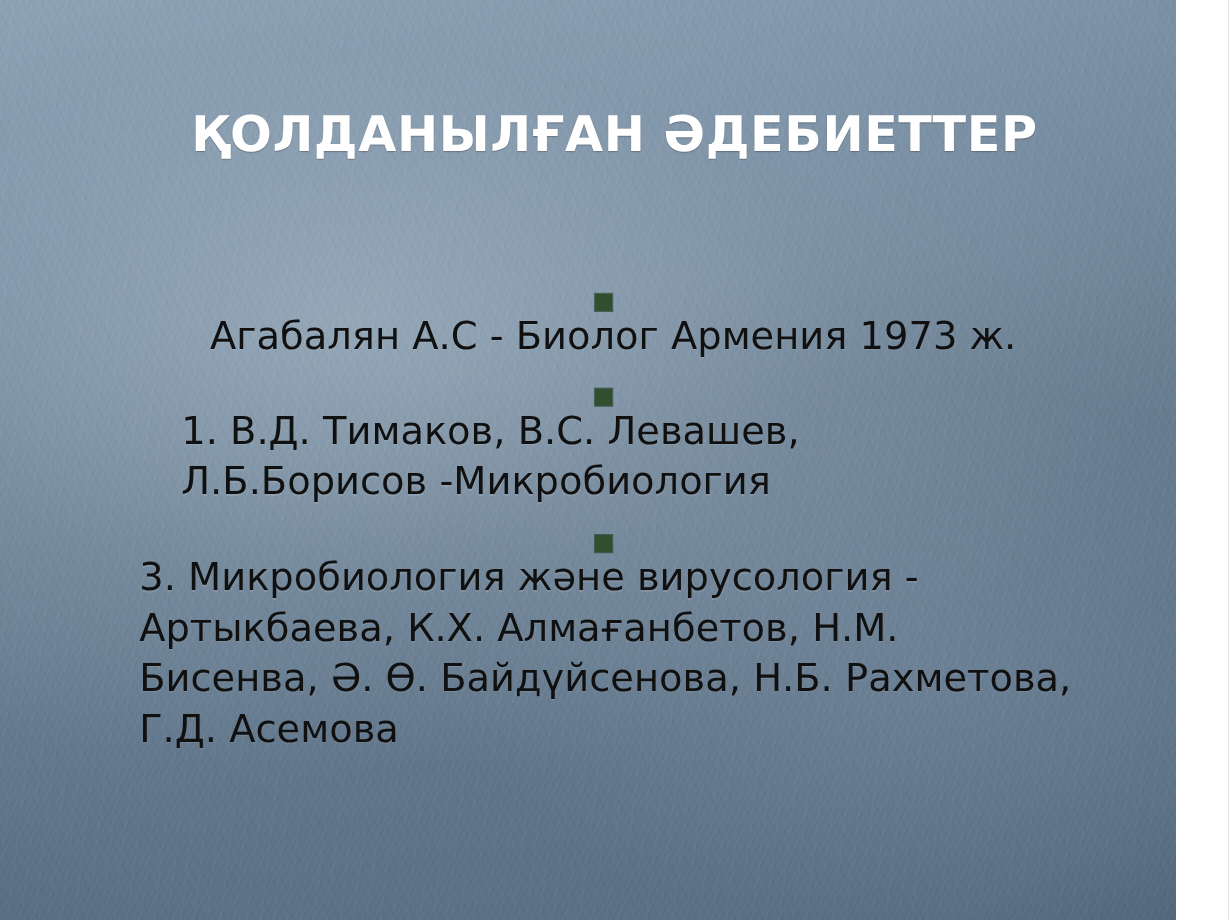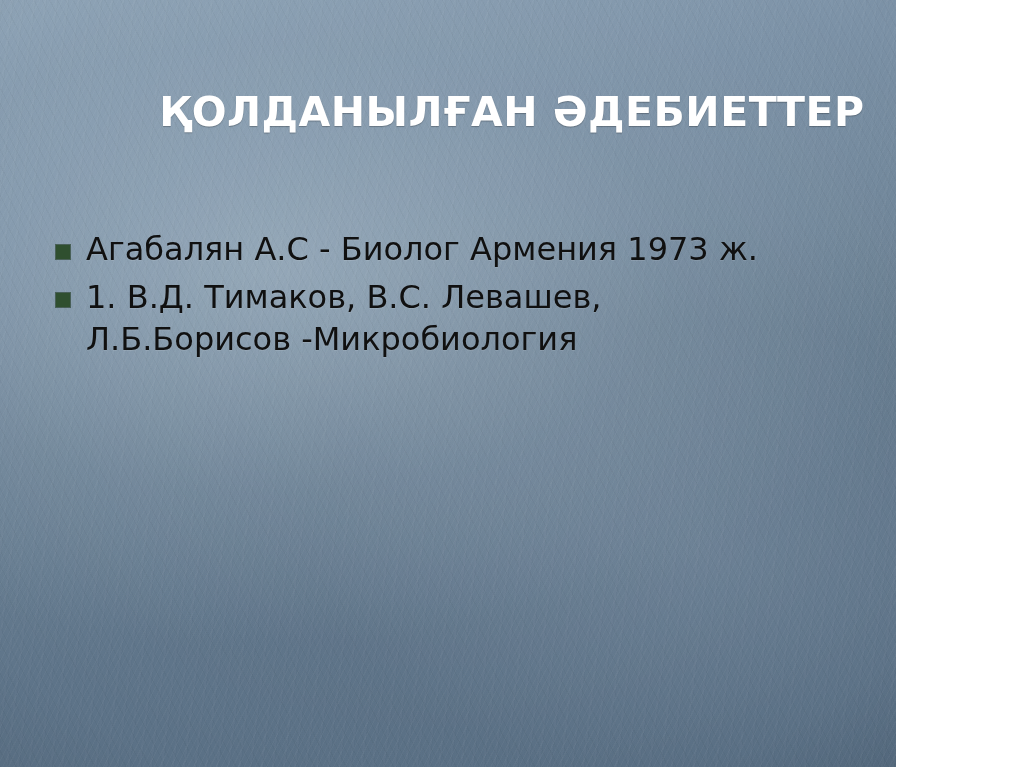--- a/index.html
+++ b/index.html
@@ -7,21 +7,21 @@
     padding: 0;
   }
   body {
     width: 1024px;
     height: 767px;
     overflow: hidden;
     font-family: "DejaVu Sans", sans-serif;
   }
   .slide {
     position: relative;
-    width: 896px;
+    width: 980px;
     height: 767px;
     background-color: #6d8196;
     background-image:
       radial-gradient(ellipse 900px 500px at 30% 35%, rgba(168,186,201,0.55) 0%, rgba(140,160,178,0.25) 45%, rgba(95,115,134,0.0) 75%),
       radial-gradient(ellipse 700px 420px at 78% 72%, rgba(120,140,160,0.45) 0%, rgba(90,110,130,0.18) 55%, rgba(80,100,120,0.0) 80%),
       linear-gradient(168deg, #8ea3b6 0%, #7b91a6 22%, #6b8194 48%, #5e7489 72%, #566c81 100%);
     overflow: hidden;
   }
   
   .texture {
@@ -57,22 +57,23 @@
 
   .body-list {
     position: absolute;
     top: 228px;
     left: 56px;
     width: 910px;
   }
 
   .bullet-row {
     display: flex;
-    align-items: flex-start;
+    align-items: center;
     margin-bottom: 6px;
+    flex-direction: column;
   }
   .bullet-marker {
     flex: 0 0 auto;
     width: 14px;
     height: 14px;
     background: #2f4f2f;
     margin-top: 17px;
     margin-right: 16px;
     box-shadow: 0 0 0 1px rgba(30,55,30,0.6);
   }
@@ -100,15 +101,19 @@
     <div class="bullet-row item-1">
       <span class="bullet-marker"></span>
       <span class="bullet-text">Агабалян А.С - Биолог Армения 1973 ж.</span>
     </div>
 
     <div class="bullet-row item-2">
       <span class="bullet-marker"></span>
       <span class="bullet-text">1. В.Д. Тимаков, В.С. Левашев, Л.Б.Борисов -Микробиология</span>
     </div>
 
+    <div class="bullet-row item-3">
+      <span class="bullet-marker"></span>
+      <span class="bullet-text">3. Микробиология және вирусология - Артыкбаева, К.Х. Алмағанбетов, Н.М. Бисенва, Ә. Ө. Байдүйсенова, Н.Б. Рахметова, Г.Д. Асемова</span>
+    </div>
 
   </div>
 </div>
 
 </body></html>

